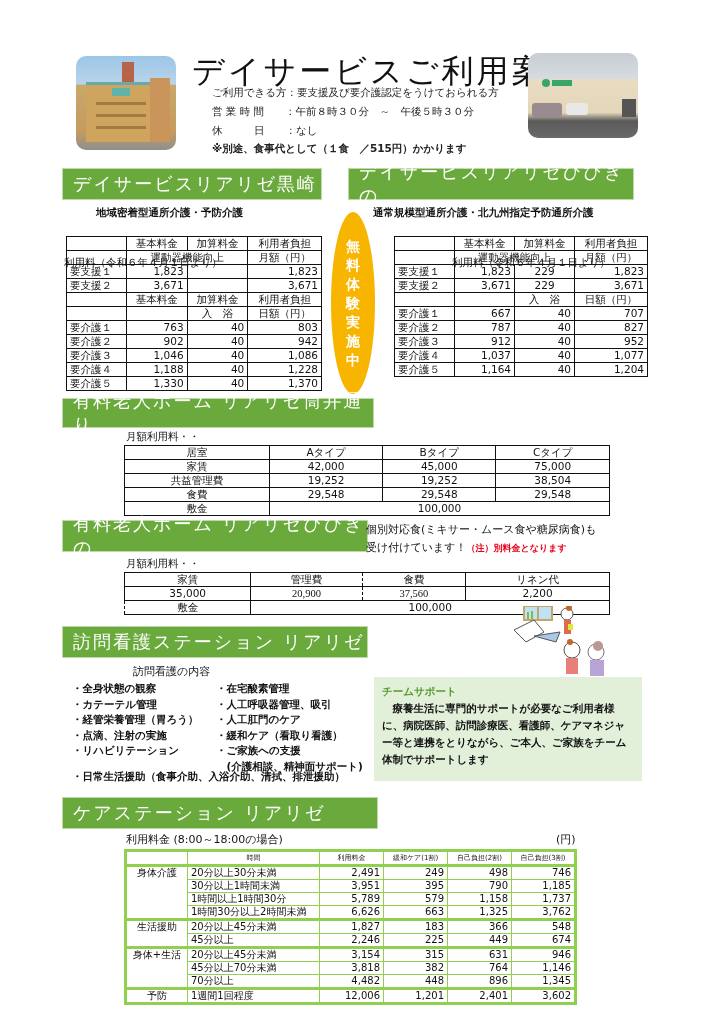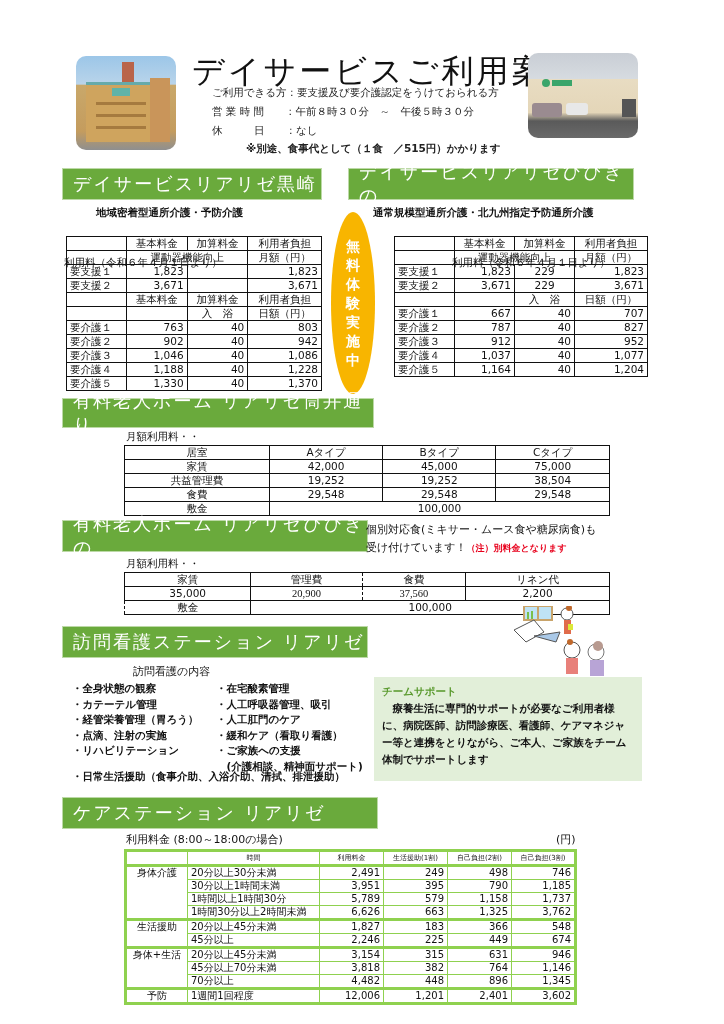--- a/index.html
+++ b/index.html
@@ -16,21 +16,21 @@
   .photo-left .win { position: absolute; left: 20px; width: 50px; height: 3px; background: #a57a3f; }
   .photo-right { left: 528px; top: 53px; width: 110px; height: 85px; background: linear-gradient(180deg, #c9ced5 0%, #d6dbe0 30%, #e8dcc2 31%, #e4d6b8 70%, #5a5a5a 80%, #6a6a6a 100%); }
   .photo-right .logo { position: absolute; left: 14px; top: 26px; width: 8px; height: 8px; border-radius: 50%; background: #3aa56b; }
   .photo-right .sign { position: absolute; left: 24px; top: 27px; width: 20px; height: 6px; background: #3aa56b; }
   .photo-right .car1 { position: absolute; left: 4px; top: 50px; width: 30px; height: 14px; background: #9a8b90; border-radius: 3px; }
   .photo-right .car2 { position: absolute; left: 38px; top: 50px; width: 22px; height: 12px; background: #e8e8e8; border-radius: 3px; }
   .photo-right .car3 { position: absolute; left: 94px; top: 46px; width: 14px; height: 18px; background: #555; }
 
   .main-title { position: absolute; left: 192px; top: 50px; font-size: 32px; letter-spacing: 3px; font-weight: normal; color: #111; font-family: "DejaVu Sans", sans-serif; }
   .info { position: absolute; left: 212px; font-size: 10.5px; color: #222; white-space: pre; }
-  .info-bold { font-weight: bold; margin-left: 34px; }
+  .info-bold { font-weight: bold; }
 
   
   .banner { position: absolute; background: #6aaa3c; color: #fff; font-size: 18px; padding-left: 10px; display: flex; align-items: center; letter-spacing: 2px; border: 1px solid #bcd9a6; }
 
   
   table { border-collapse: collapse; font-size: 10.5px; }
   td { border: 1px solid #111; padding: 0 3px; height: 14px; line-height: 13px; white-space: nowrap; }
   td.r { text-align: right; }
   td.c { text-align: center; }
   tr.dash-top td { border-top: 1px dashed #111; }
@@ -353,21 +353,21 @@
 
 <div class="banner" style="left:62px; top:797px; width:316px; height:32px;">ケアステーション リアリゼ</div>
 <div class="care-label">利用料金 (8:00～18:00の場合)</div>
 <div class="care-unit">(円)</div>
 <table class="t-care">
   <tbody>
       <tr class="hdr">
     <td style="width:62px"></td>
     <td style="width:132px">時間</td>
     <td style="width:64px">利用料金</td>
-    <td style="width:64px">生活援助(1割)</td>
+    <td style="width:64px">緩和ケア(1割)</td>
     <td style="width:64px">自己負担(2割)</td>
     <td style="width:64px">自己負担(3割)</td>
   </tr>
   <tr class="grp">
         <td class="c" rowspan="4" style="vertical-align:top">身体介護</td>
         <td>20分以上30分未満</td>
         <td class="r">2,491</td>
         <td class="r">249</td>
         <td class="r">498</td>
         <td class="r">746</td>

